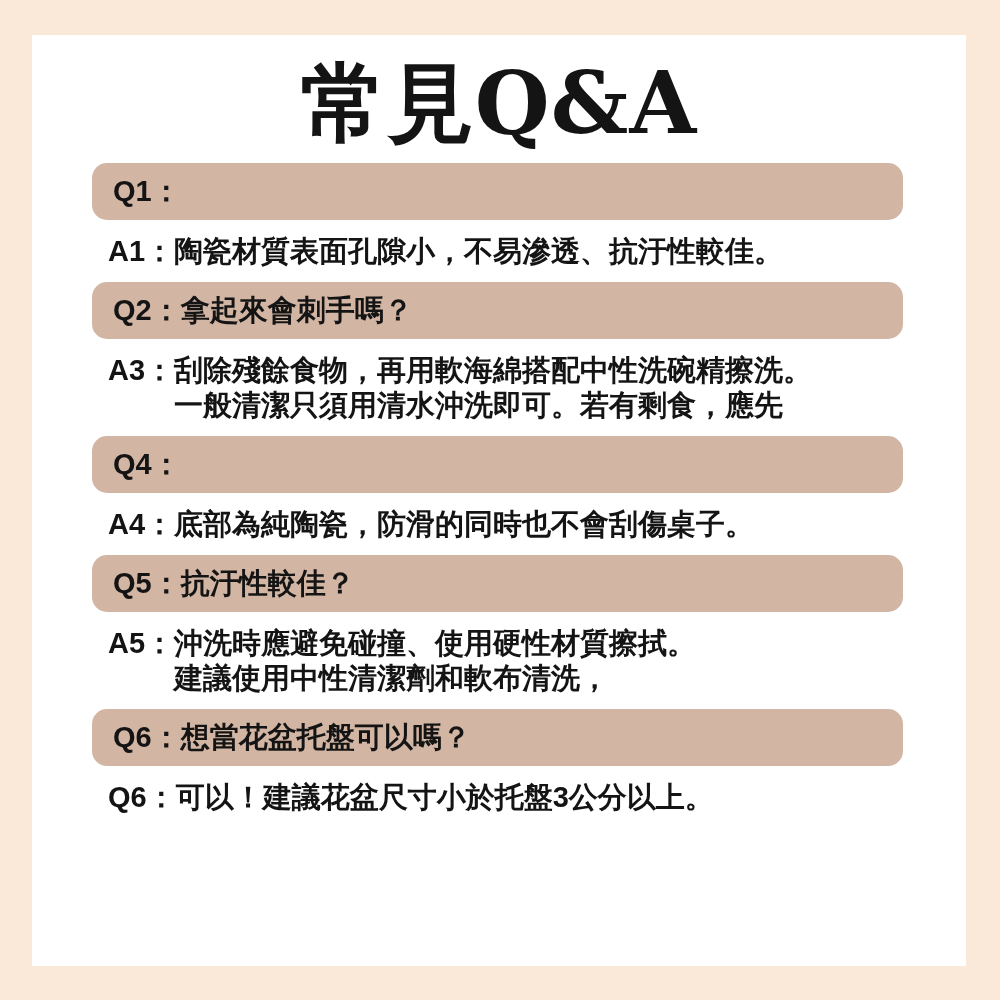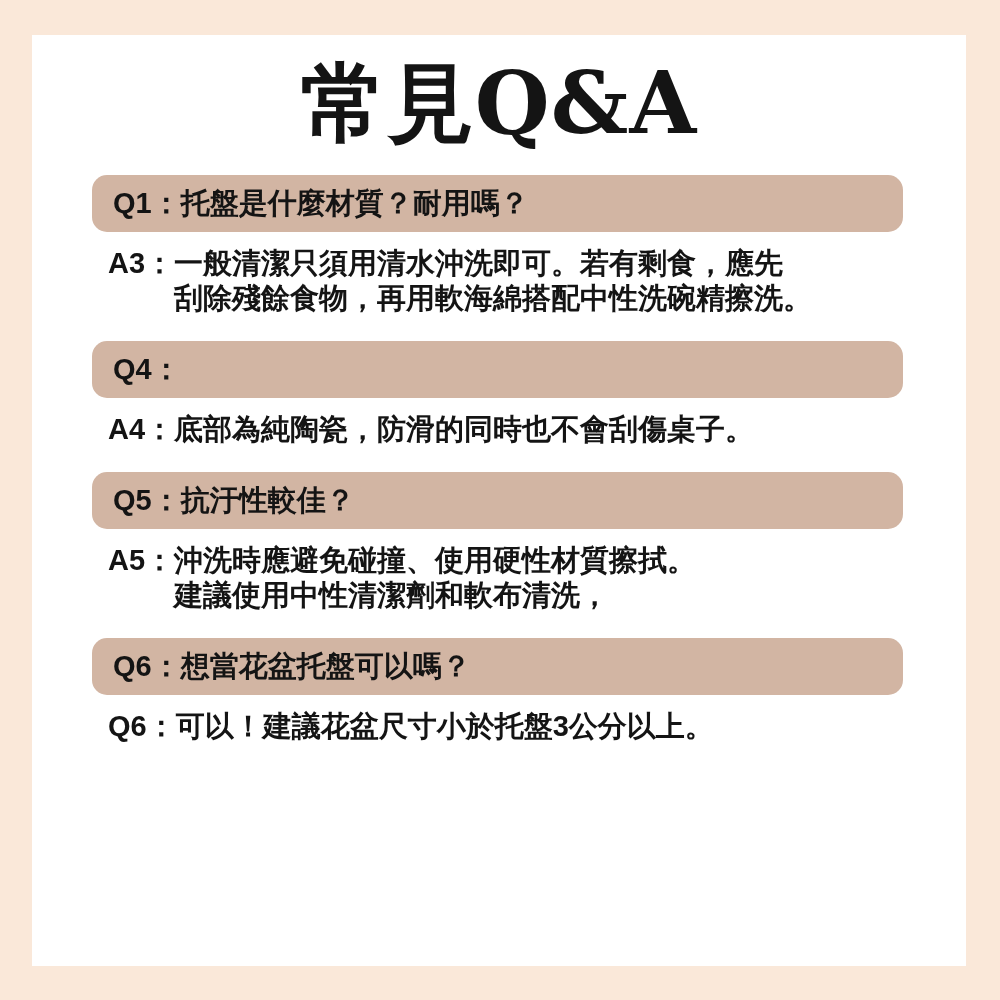--- a/index.html
+++ b/index.html
@@ -32,21 +32,21 @@
     text-align: center;
     font-family: "DejaVu Serif", "Liberation Serif", serif;
     font-weight: 700;
     font-size: 86px;
     line-height: 95px;
     letter-spacing: 1px;
     color: var(--text);
   }
   .faq-list { margin-top: 0; }
   .q-bar {
-    margin: 25px 63px 0 60px;
+    margin: 13px 63px 0 60px;
     height: 57px;
     border-radius: 15px;
     background: var(--qbar);
     display: flex;
     align-items: center;
     padding-left: 21px;
     font-size: 29px;
     font-weight: 700;
     color: var(--text);
     white-space: nowrap;
@@ -69,33 +69,42 @@
 </head>
 <body>
 
 <div class="frame">
   <div class="content">
     <h1 class="title">常見Q&amp;A</h1>
     <div class="faq-list" id="faq-list">
   <div class="faq-item">
     <div class="q-bar">
       <span class="q-label">Q1：</span>
-      <span class="q-text">托盤是什麼材質？耐用嗎？</span>
+    </div>
+    <div class="a-row">
+      <span class="a-label">A1：</span>
+      <div class="a-lines">
+              <div>陶瓷材質表面孔隙小，不易滲透、抗汙性較佳。</div>
+            </div>
     </div>
   </div>
 
   <div class="faq-item">
+    <div class="q-bar">
+      <span class="q-label">Q2：</span>
+      <span class="q-text">拿起來會刺手嗎？</span>
+    </div>
   </div>
 
   <div class="faq-item">
     <div class="a-row">
       <span class="a-label">A3：</span>
       <div class="a-lines">
+              <div>刮除殘餘食物，再用軟海綿搭配中性洗碗精擦洗。</div>
               <div>一般清潔只須用清水沖洗即可。若有剩食，應先</div>
-              <div>刮除殘餘食物，再用軟海綿搭配中性洗碗精擦洗。</div>
             </div>
     </div>
   </div>
 
   <div class="faq-item">
     <div class="q-bar">
       <span class="q-label">Q4：</span>
     </div>
     <div class="a-row">
       <span class="a-label">A4：</span>

